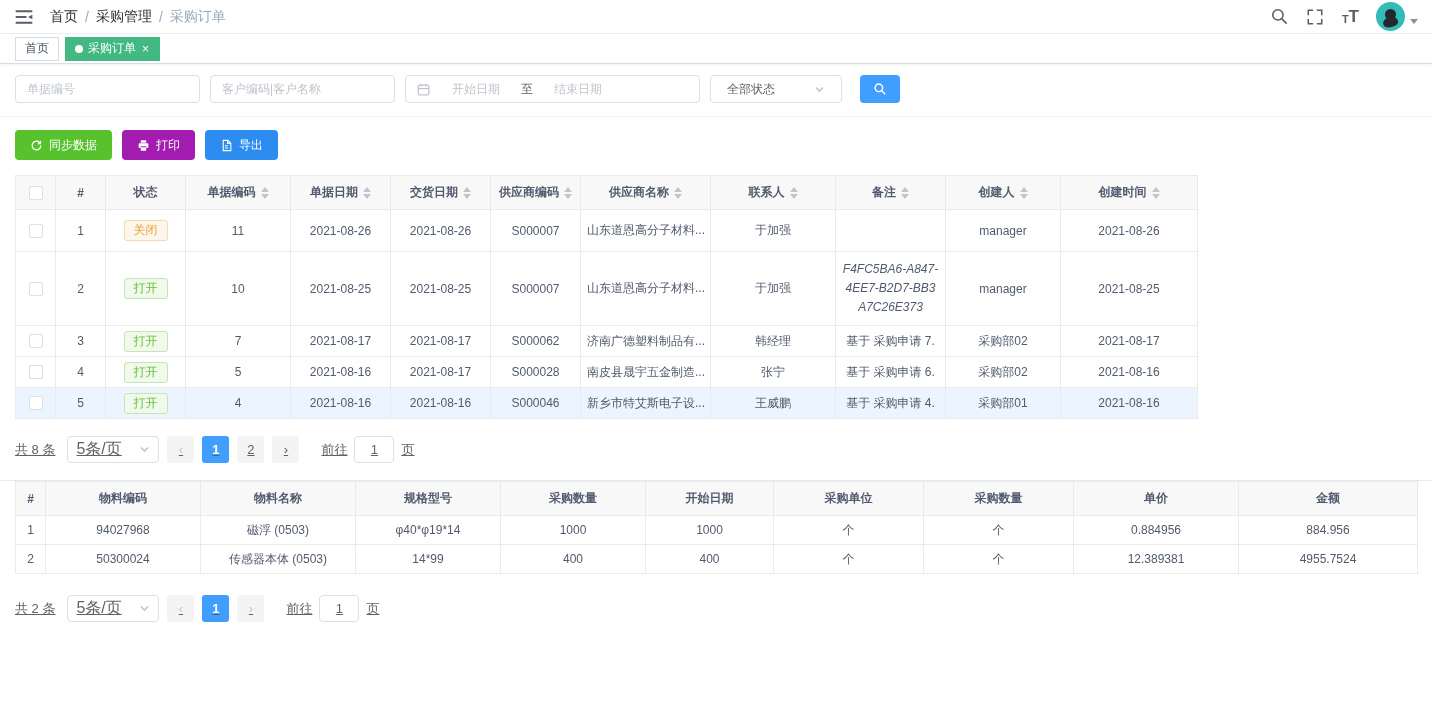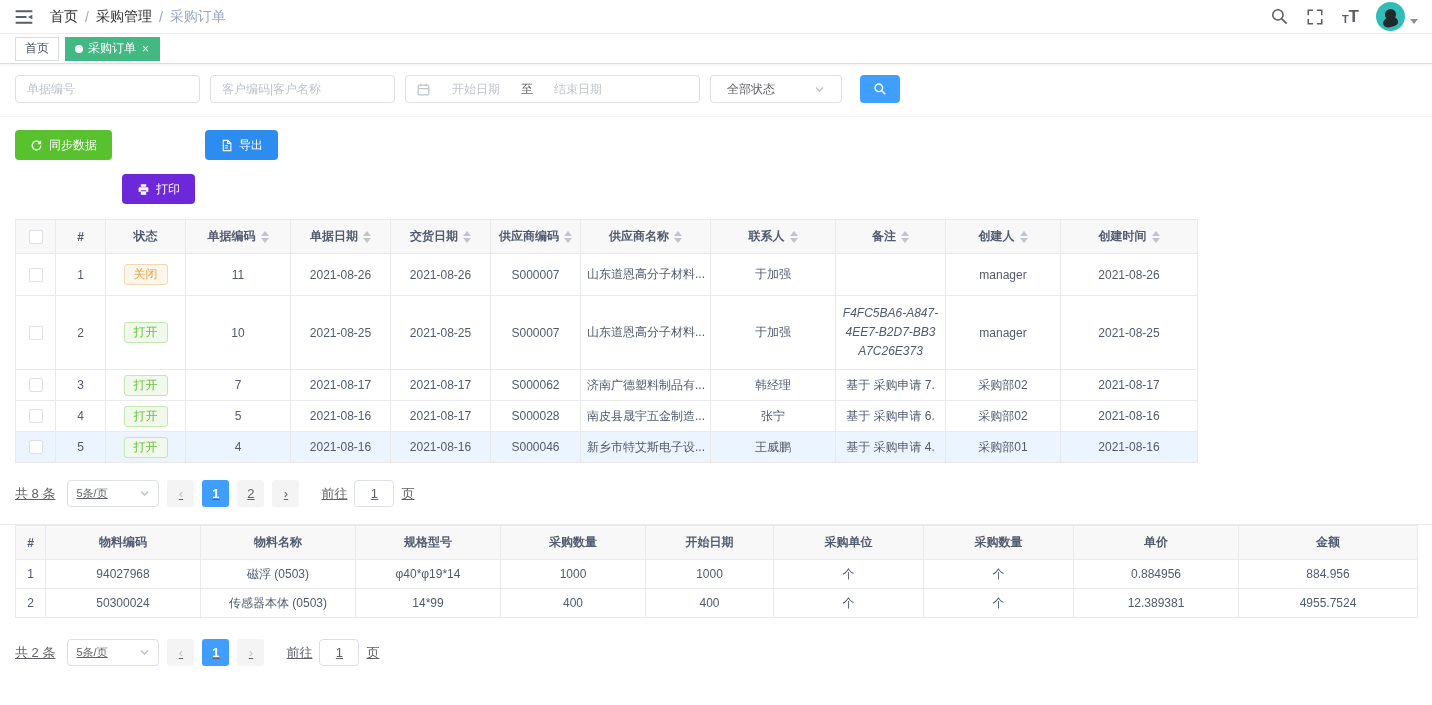--- a/index.html
+++ b/index.html
@@ -50,21 +50,21 @@
   .date-sep { color: #606266; flex: 0 0 auto; }
   .select-box { width: 132px; height: 28px; border: 1px solid #dcdfe6; border-radius: 4px;
                 display: flex; align-items: center; justify-content: space-between; padding: 0 16px;
                 color: #606266; cursor: pointer; }
   .btn-search { width: 40px; height: 28px; background: #409eff; border: none; border-radius: 4px;
                 display: flex; align-items: center; justify-content: center; cursor: pointer; margin-left: 8px; }
   .actions { display: flex; gap: 10px; margin: 13px 0 15px; }
   .btn { height: 30px; padding: 0 15px; border: none; border-radius: 4px; color: #fff; font-size: 12px;
          display: inline-flex; align-items: center; gap: 6px; cursor: pointer; font-family: inherit; }
   .btn-sync { background: #57c22d; }
-  .btn-print { background: #6d28d9; cursor: not-allowed; margin-top: 44px; }
+  .btn-print { background: #a21caf; cursor: not-allowed; }
   .btn-export { background: #2d8cf0; }
   
   table { border-collapse: collapse; table-layout: fixed; font-size: 12px; }
   .t1 { width: 1182px; }
   .t2 { width: 1402px; }
   th { background: #f8f8f9; color: #515a6e; font-weight: 700; height: 34px; padding: 0 5px;
        border: 1px solid #e8eaec; text-align: center; white-space: nowrap; }
   td { border: 1px solid #e8eaec; text-align: center; color: #515a6e; padding: 4px 6px;
        overflow: hidden; white-space: nowrap; }
   td.wrap { white-space: normal; word-break: break-all; line-height: 1.6; font-style: italic; }
@@ -80,21 +80,21 @@
   .badge-success { background: #f0f9eb; color: #67c23a; border: 1px solid #c2e7b0; }
   .sort { display: inline-flex; flex-direction: column; gap: 2px; margin-left: 5px; vertical-align: middle; }
   .sort i { display:block; width: 0; height: 0; border-left: 4px solid transparent; border-right: 4px solid transparent; }
   .sort .up { border-bottom: 5px solid #c0c4cc; }
   .sort .dn { border-top: 5px solid #c0c4cc; }
   
   .pager { display: flex; align-items: center; gap: 8px; margin: 17px 0; font-size: 13px; color: #606266; text-decoration: underline; }
   .pager .total { margin-right: 4px; }
   .size-sel { width: 92px; height: 27px; border: 1px solid #dcdfe6; border-radius: 4px;
               display: flex; align-items: center; justify-content: space-between; padding: 0 8px;
-              font-size: 11px; color: #606266; cursor: pointer; }
+              font-size: 16px; color: #606266; cursor: pointer; }
   .pg { min-width: 27px; height: 27px; padding: 0 4px; border: none; border-radius: 3px; background: #f4f4f5;
         color: #606266; font-size: 13px; display: inline-flex; align-items: center; justify-content: center;
         cursor: pointer; font-family: inherit; }
   .pg.active { background: #409eff; color: #fff; font-weight: 700; }
   .pg.disabled { color: #c0c4cc; cursor: not-allowed; }
   .goto { display: flex; align-items: center; gap: 7px; margin-left: 14px; }
   .goto input { width: 40px; height: 27px; border: 1px solid #dcdfe6; border-radius: 4px; text-align: center;
                 font-size: 13px; color: #606266; outline: none; font-family: inherit; }
   .divider { height: 1px; background: #e8eaec; margin: 2px -15px 0; }
   .section-title { font-size: 15px; font-weight: 700; color: #17233d; margin: 17px 0 13px; }

